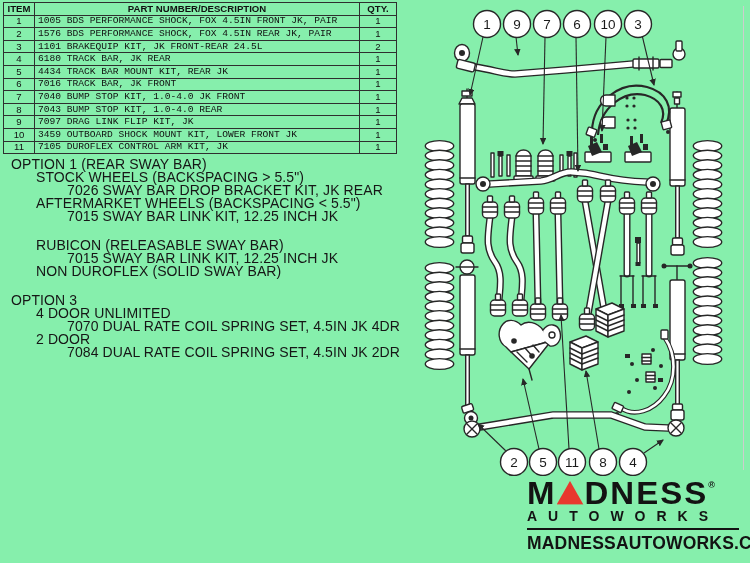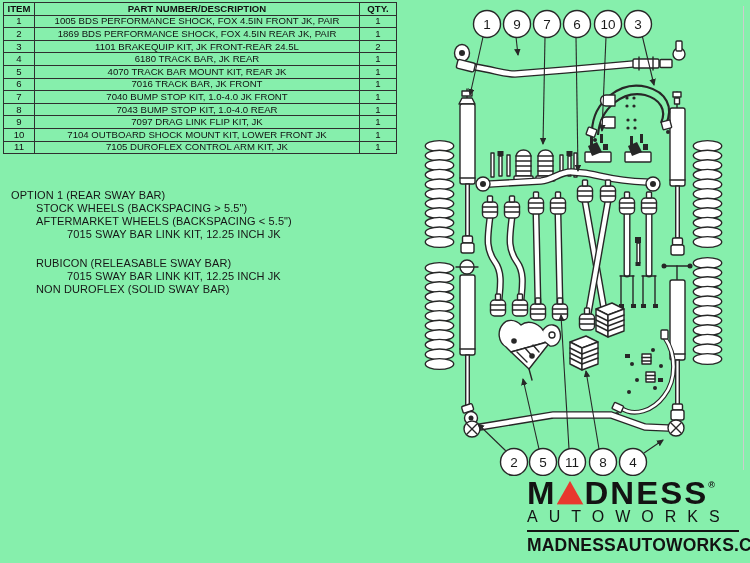--- a/index.html
+++ b/index.html
@@ -5,24 +5,24 @@
   html,body{margin:0;padding:0;background:#fff;}
   .page{position:relative;width:750px;height:563px;background:#86efac;overflow:hidden;
         font-family:"Liberation Sans",sans-serif;color:#111;}
 
   
   table.parts{position:absolute;left:3px;top:2px;width:393px;border-collapse:collapse;table-layout:fixed;}
   table.parts th,table.parts td{border:1.5px solid #2f2f2f;font-size:9.6px;padding:0 3px;height:11.6px;
         line-height:1.05;white-space:nowrap;overflow:hidden;}
   table.parts th{font-weight:bold;text-align:center;}
   td.c{text-align:center;}
-  td.d{text-align:center;}
+  td.d{text-align:left;font-family:Liberation Mono, monospace;}
 
   
-  .options{position:absolute;left:11px;top:189px;font-size:11px;line-height:13px;
+  .options{position:absolute;left:11px;top:158px;font-size:14px;line-height:13px;
         letter-spacing:0.1px;white-space:nowrap;color:#161616;}
   .opt-group{margin-bottom:16px;}
   .ind2{padding-left:25px;}
   .ind3{padding-left:56px;}
 
   
   .diagram{position:absolute;left:415px;top:4px;width:335px;height:472px;}
   .diagram .ink{stroke:#272727;stroke-width:1.4;fill:none;stroke-linecap:round;stroke-linejoin:round;}
   .diagram .wfill{fill:#fff;}
   .diagram .dfill{fill:#272727;stroke:none;}
@@ -38,21 +38,21 @@
   .callout text{font-family:"Liberation Sans",sans-serif;font-size:13.5px;fill:#1a1a1a;text-anchor:middle;}
   .pageline{stroke:#cdcdcd;stroke-width:1;}
 
   
   .footer{position:absolute;left:527px;top:480px;width:213px;}
   .brand-line{display:flex;align-items:flex-end;font-weight:bold;font-size:33px;line-height:27px;
         letter-spacing:2px;color:#131313;transform:scaleY(.95);transform-origin:top left;}
   .tri{width:27px;height:25px;background:#e8392e;display:inline-block;align-self:flex-end;
         clip-path:polygon(50% 0,100% 100%,0 100%);margin:0 1px 1px 0;}
   .reg{font-size:9px;font-weight:bold;align-self:flex-start;letter-spacing:0;line-height:10px;}
-  .brand-sub{font-size:16px;font-weight:normal;letter-spacing:11px;color:#131313;margin-top:1px;white-space:nowrap;}
+  .brand-sub{font-size:14px;font-weight:bold;letter-spacing:11px;color:#131313;margin-top:1px;white-space:nowrap;}
   .brand-rule{border-top:2.5px solid #131313;width:212px;margin:4px 0 3px;}
   .brand-site{font-size:17.5px;font-weight:bold;color:#131313;letter-spacing:0.2px;white-space:nowrap;}
 </style>
 </head>
 <body>
 
 <div class="page">
 
   <table class="parts">
     <colgroup>
@@ -66,36 +66,36 @@
       <th>PART NUMBER/DESCRIPTION</th>
       <th>QTY.</th>
     </tr>
     <tr>
           <td class="c">1</td>
           <td class="d">1005 BDS PERFORMANCE SHOCK, FOX 4.5IN FRONT JK, PAIR</td>
           <td class="c">1</td>
         </tr>
     <tr>
           <td class="c">2</td>
-          <td class="d">1869 BDS PERFORMANCE SHOCK, FOX 4.5IN REAR JK, PAIR</td>
+          <td class="d">1576 BDS PERFORMANCE SHOCK, FOX 4.5IN REAR JK, PAIR</td>
           <td class="c">1</td>
         </tr>
     <tr>
           <td class="c">3</td>
           <td class="d">1101 BRAKEQUIP KIT, JK FRONT-REAR 24.5L</td>
           <td class="c">2</td>
         </tr>
     <tr>
           <td class="c">4</td>
           <td class="d">6180 TRACK BAR, JK REAR</td>
           <td class="c">1</td>
         </tr>
     <tr>
           <td class="c">5</td>
-          <td class="d">4070 TRACK BAR MOUNT KIT, REAR JK</td>
+          <td class="d">4434 TRACK BAR MOUNT KIT, REAR JK</td>
           <td class="c">1</td>
         </tr>
     <tr>
           <td class="c">6</td>
           <td class="d">7016 TRACK BAR, JK FRONT</td>
           <td class="c">1</td>
         </tr>
     <tr>
           <td class="c">7</td>
           <td class="d">7040 BUMP STOP KIT, 1.0-4.0 JK FRONT</td>
@@ -106,42 +106,50 @@
           <td class="d">7043 BUMP STOP KIT, 1.0-4.0 REAR</td>
           <td class="c">1</td>
         </tr>
     <tr>
           <td class="c">9</td>
           <td class="d">7097 DRAG LINK FLIP KIT, JK</td>
           <td class="c">1</td>
         </tr>
     <tr>
           <td class="c">10</td>
-          <td class="d">7104 OUTBOARD SHOCK MOUNT KIT, LOWER FRONT JK</td>
+          <td class="d">3459 OUTBOARD SHOCK MOUNT KIT, LOWER FRONT JK</td>
           <td class="c">1</td>
         </tr>
     <tr>
           <td class="c">11</td>
           <td class="d">7105 DUROFLEX CONTROL ARM KIT, JK</td>
           <td class="c">1</td>
         </tr>
   </tbody>
     </table>
 
   <div class="options">
     <div class="opt-group">
       <div>OPTION 1 (REAR SWAY BAR)</div>
       <div class="ind2">STOCK WHEELS (BACKSPACING &gt; 5.5")</div>
+      <div class="ind3">7026 SWAY BAR DROP BRACKET KIT, JK REAR</div>
       <div class="ind2">AFTERMARKET WHEELS (BACKSPACING &lt; 5.5")</div>
       <div class="ind3">7015 SWAY BAR LINK KIT, 12.25 INCH JK</div>
     </div>
     <div class="opt-group">
       <div class="ind2">RUBICON (RELEASABLE SWAY BAR)</div>
       <div class="ind3">7015 SWAY BAR LINK KIT, 12.25 INCH JK</div>
       <div class="ind2">NON DUROFLEX  (SOLID SWAY BAR)</div>
+    </div>
+    <div class="opt-group">
+      <div>OPTION 3</div>
+      <div class="ind2">4 DOOR UNLIMITED</div>
+      <div class="ind3">7070 DUAL RATE COIL SPRING SET, 4.5IN JK 4DR</div>
+      <div class="ind2">2 DOOR</div>
+      <div class="ind3">7084 DUAL RATE COIL SPRING SET, 4.5IN JK 2DR</div>
     </div>
   </div>
 
   <svg class="diagram" viewBox="0 0 335 472" xmlns="http://www.w3.org/2000/svg">
     <defs>
       <marker id="arw" markerWidth="7" markerHeight="7" refX="5.5" refY="3" orient="auto">
         <path d="M0,0 L6.5,3 L0,6 Z" fill="#272727"></path>
       </marker>
       <g id="spr">
         <ellipse cx="15.5" cy="6" rx="14.2" ry="5.4" class="wfill ink"></ellipse>

